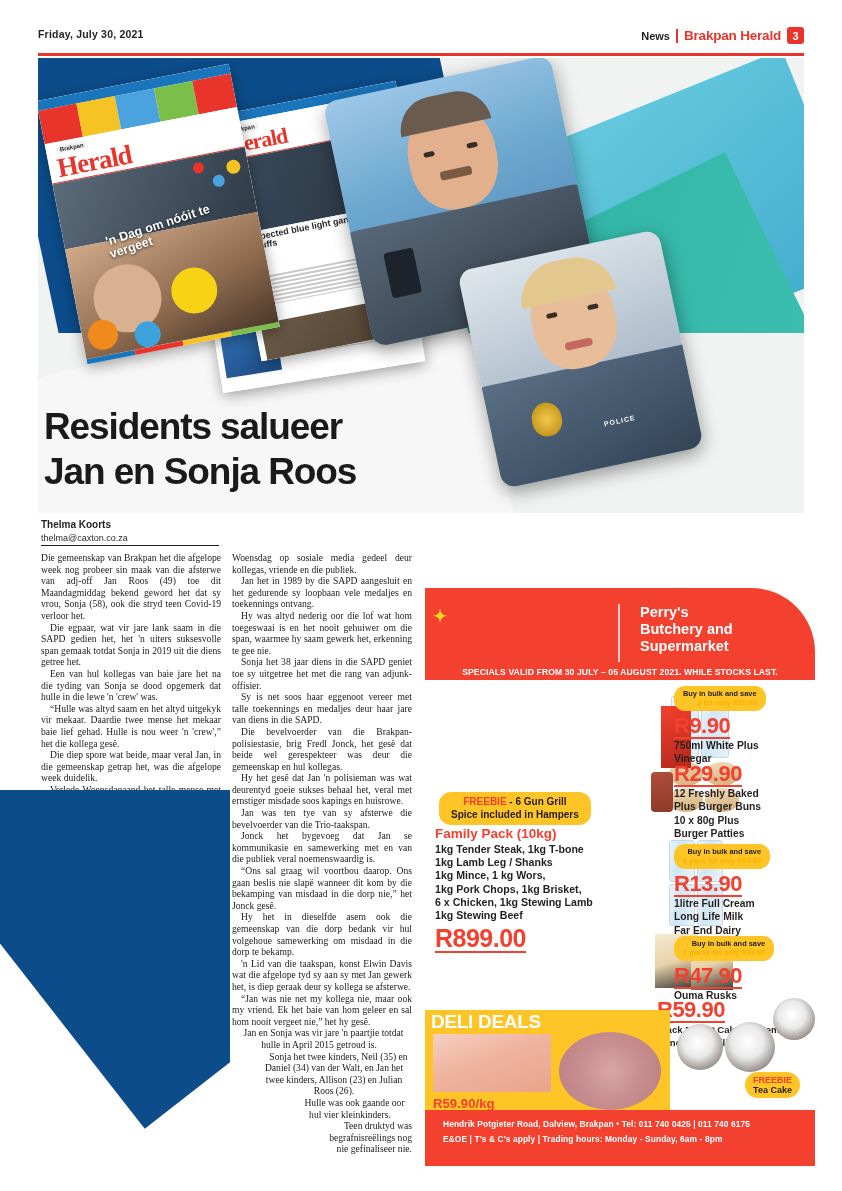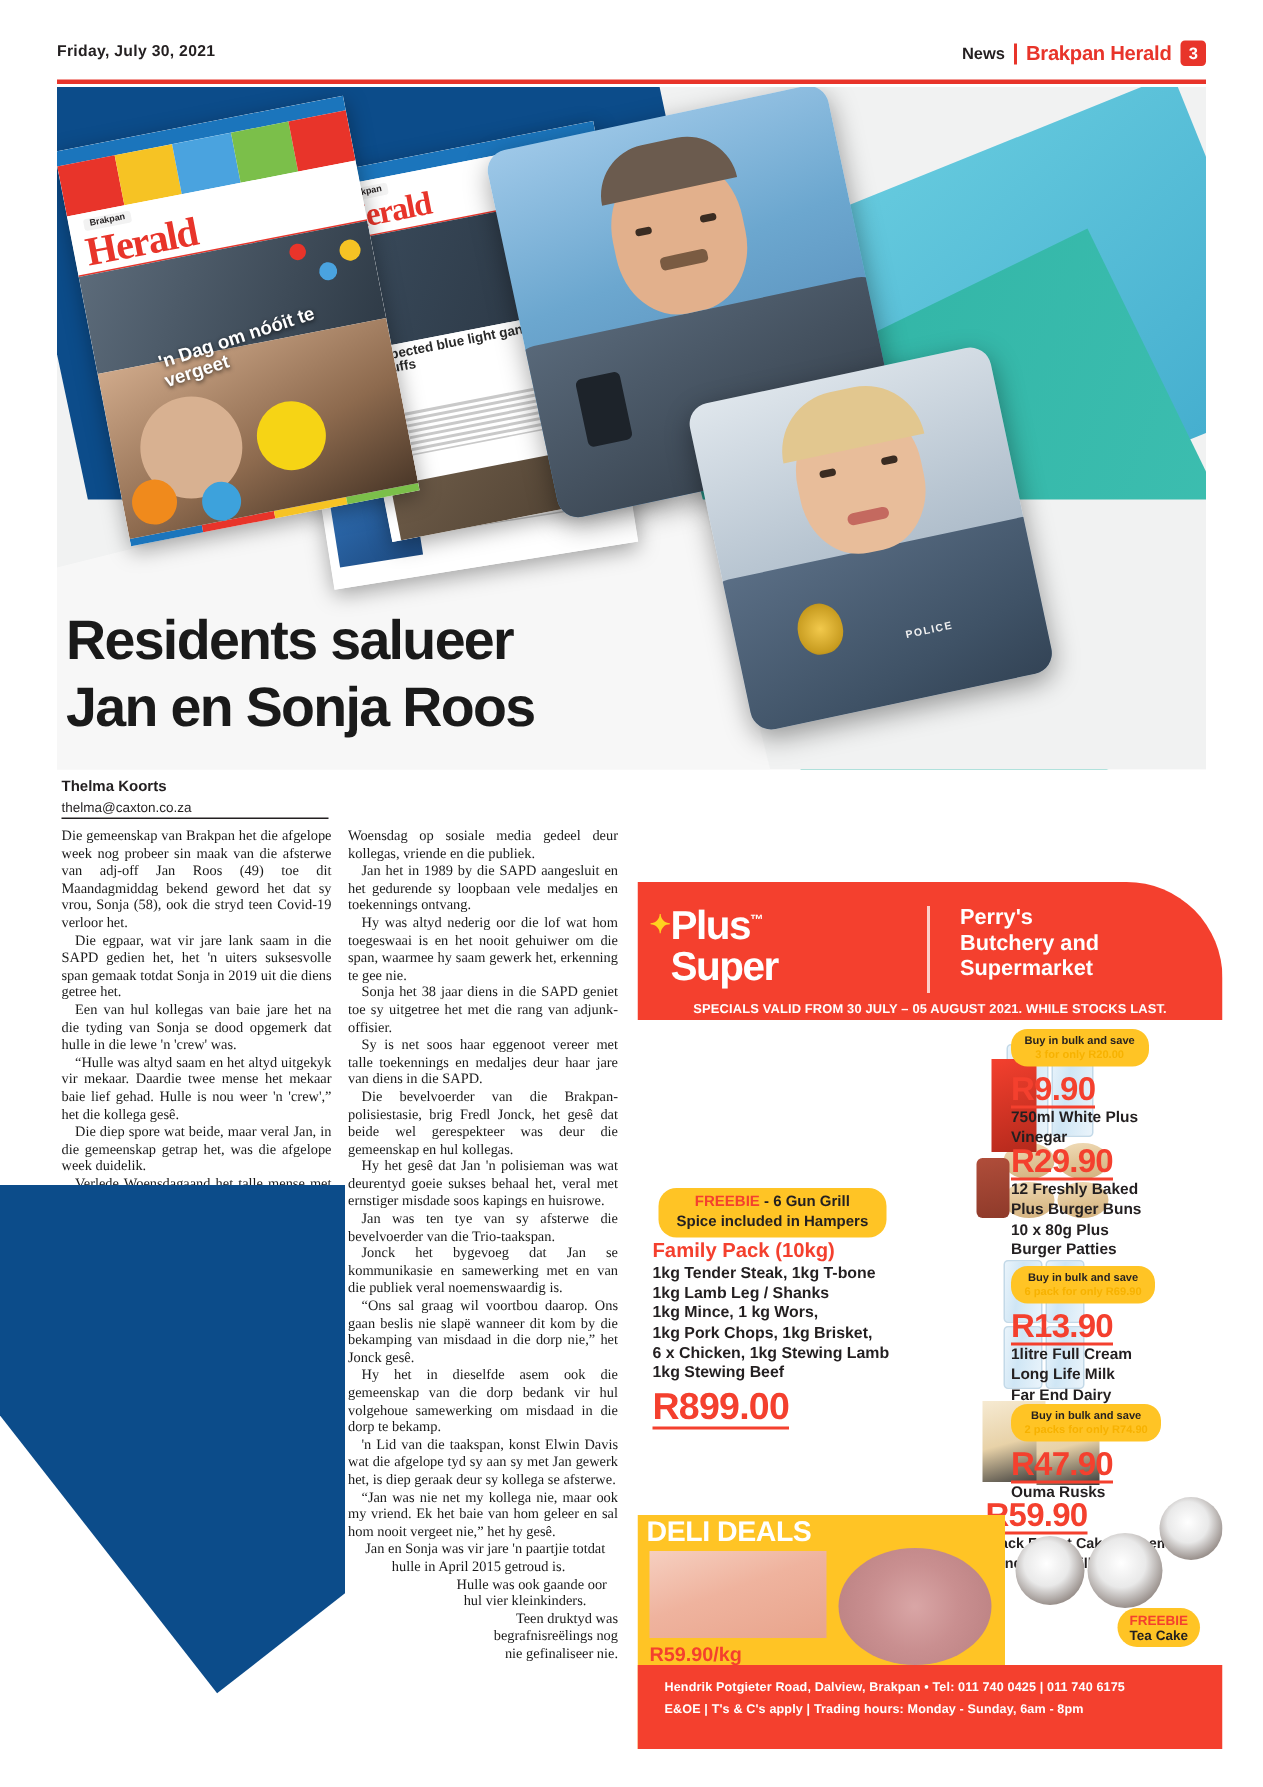--- a/index.html
+++ b/index.html
@@ -118,21 +118,21 @@
   .combo-title{font-size:13.5px;font-weight:800;color:#f4402e;margin-bottom:2px;}
   .combo-li{font-size:10.6px;font-weight:800;color:#231f20;line-height:13.2px;}
   .combo-price{font-size:25px;font-weight:800;color:#f4402e;letter-spacing:-.5px;
                border-bottom:2.5px solid #f4402e;display:inline-block;line-height:26px;margin-top:3px;}
   .freebie-pill{display:inline-block;background:#ffc425;border-radius:12px;padding:4px 12px;
                 font-size:10px;font-weight:800;color:#231f20;text-align:center;line-height:12.5px;}
   .freebie-pill b{color:#f4402e;}
 
   .rcol{position:absolute;left:235px;top:0;width:145px;}
   .bulk-pill{display:inline-block;background:#ffc425;border-radius:11px;padding:3px 9px;
-             font-size:7.4px;font-weight:800;color:#231f20;text-align:center;line-height:9.4px;}
+             font-size:7.4px;font-weight:800;color:#231f20;text-align:right;line-height:9.4px;}
   .bulk-pill .y{color:#f7b200;}
   .rprice{font-size:22px;font-weight:800;color:#f4402e;letter-spacing:-.5px;
           border-bottom:2px solid #f4402e;display:inline-block;line-height:23px;}
   .rdesc{font-size:10.3px;font-weight:800;color:#231f20;line-height:12.4px;margin-top:1px;}
 
   #deli{position:absolute;left:0;top:330px;width:245px;height:205px;background:#ffc425;}
   .deli-title{position:absolute;left:6px;top:1px;font-size:19px;font-weight:800;color:#fff;
               letter-spacing:-.3px;}
   .deli-price{font-size:13.2px;font-weight:800;color:#f4402e;border-bottom:2px solid #f4402e;
               display:inline-block;line-height:14px;}
@@ -308,37 +308,34 @@
   <p>Sy is net soos haar eggenoot vereer met talle toekennings en medaljes deur haar jare van diens in die SAPD.</p>
   <p>Die bevelvoerder van die Brakpan-polisiestasie, brig Fredl Jonck, het gesê dat beide wel gerespekteer was deur die gemeenskap en hul kollegas.</p>
   <p>Hy het gesê dat Jan 'n polisieman was wat deurentyd goeie sukses behaal het, veral met ernstiger misdade soos kapings en huisrowe.</p>
   <p>Jan was ten tye van sy afsterwe die bevelvoerder van die Trio-taakspan.</p>
   <p>Jonck het bygevoeg dat Jan se kommunikasie en samewerking met en van die publiek veral noemenswaardig is.</p>
   <p>“Ons sal graag wil voortbou daarop. Ons gaan beslis nie slapë wanneer dit kom by die bekamping van misdaad in die dorp nie,” het Jonck gesê.</p>
   <p>Hy het in dieselfde asem ook die gemeenskap van die dorp bedank vir hul volgehoue samewerking om misdaad in die dorp te bekamp.</p>
   <p>'n Lid van die taakspan, konst Elwin Davis wat die afgelope tyd sy aan sy met Jan gewerk het, is diep geraak deur sy kollega se afsterwe.</p>
   <p>“Jan was nie net my kollega nie, maar ook my vriend. Ek het baie van hom geleer en sal hom nooit vergeet nie,” het hy gesê.</p>
   <p class="tapC" style="width:174px;">Jan en Sonja was vir jare 'n paartjie totdat hulle in April 2015 getroud is.</p>
+  <p class="tapC" style="width:152px;margin-left:26px;">Sonja het twee kinders, Neil (35) en Daniel (34) van der Walt, en Jan het twee kinders, Allison (23) en Julian Roos (26).</p>
   <p class="tapC" style="width:120px;margin-left:58px;">Hulle was ook gaande oor hul vier kleinkinders.</p>
   <p class="tapR" style="width:92px;margin-left:88px;">Teen druktyd was begrafnisreëlings nog nie gefinaliseer nie.</p>
 </div>
 
 <div id="corner">
   <div id="corner-blue"></div>
   <div id="corner-blue2"></div>
 </div>
 
 <div id="ad">
 
   <div id="ad-head">
     <span class="plus-star">✦</span>
-    <div class="plus-logo">
-      <span>Plus</span><span class="plus-tm">™</span><br>
-      <span>Super</span>
-    </div>
     <div class="vline"></div>
     <div class="perry">
       <div>Perry's</div>
       <div>Butchery and</div>
       <div>Supermarket</div>
     </div>
     <div class="valid">SPECIALS VALID FROM 30 JULY – 05 AUGUST 2021. WHILE STOCKS LAST.</div>
   </div>
 
   <div id="ad-body">

